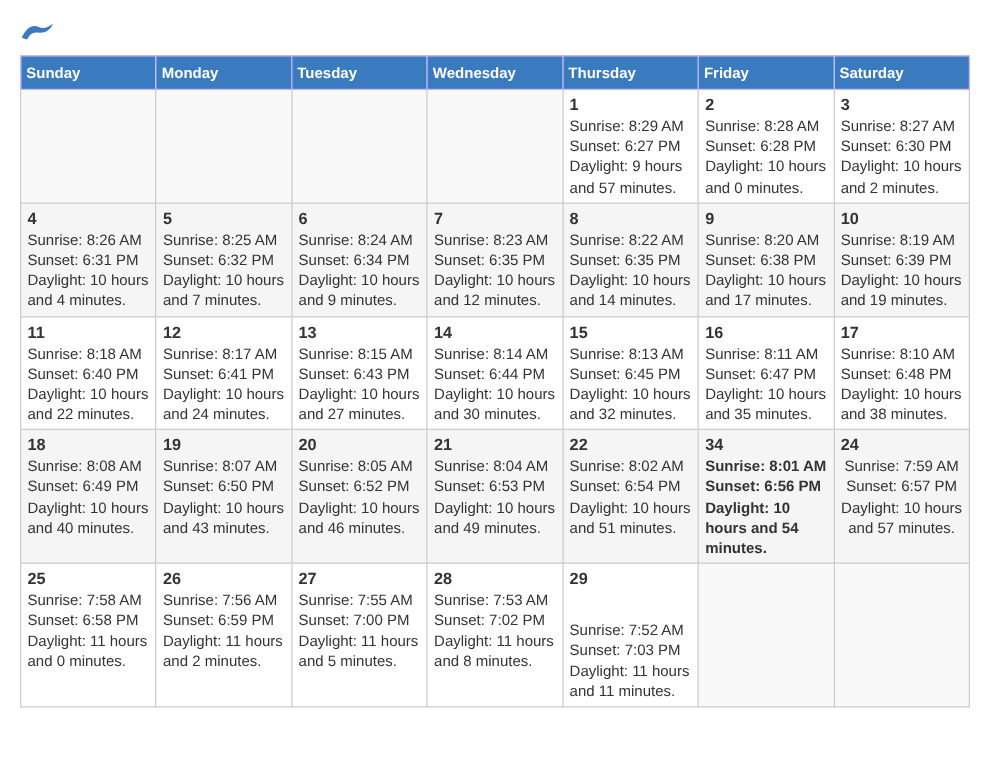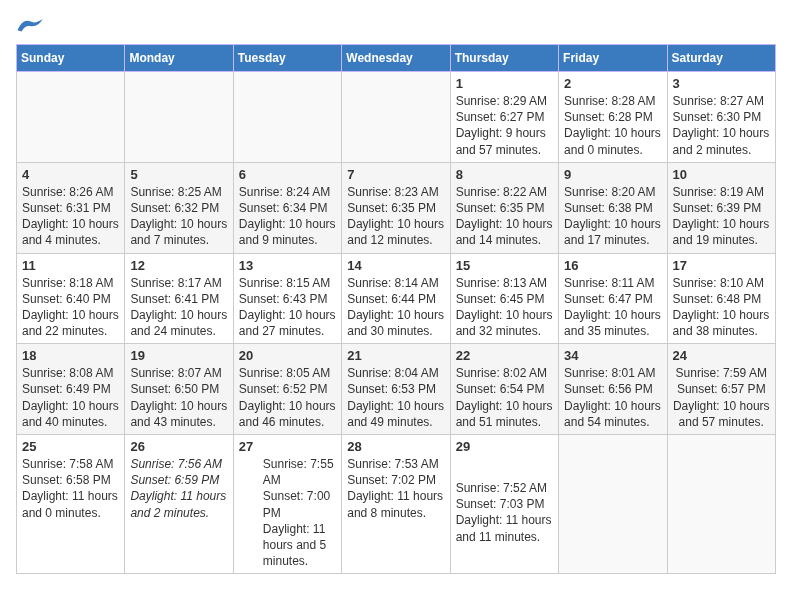--- a/index.html
+++ b/index.html
@@ -259,47 +259,47 @@
 Daylight: 10 hours and 49 minutes.</div>
         </td>
         <td>
           <div class="day-number">22</div>
           <div class="day-info" style="white-space: pre-line;">Sunrise: 8:02 AM
 Sunset: 6:54 PM
 Daylight: 10 hours and 51 minutes.</div>
         </td>
         <td>
           <div class="day-number">34</div>
-          <div class="day-info" style="white-space: pre-line;">Sunrise: 8:01 AM
+          <div class="day-info" style="white-space: pre-line; font-weight: bold;">Sunrise: 8:01 AM
 Sunset: 6:56 PM
 Daylight: 10 hours and 54 minutes.</div>
         </td>
         <td>
           <div class="day-number">24</div>
           <div class="day-info" style="white-space: pre-line; text-align: center;">Sunrise: 7:59 AM
 Sunset: 6:57 PM
 Daylight: 10 hours and 57 minutes.</div>
         </td>
       </tr>
       <tr class="row-white">
         <td>
           <div class="day-number">25</div>
           <div class="day-info" style="white-space: pre-line;">Sunrise: 7:58 AM
 Sunset: 6:58 PM
 Daylight: 11 hours and 0 minutes.</div>
         </td>
         <td>
           <div class="day-number">26</div>
-          <div class="day-info" style="white-space: pre-line; font-style: italic;">Sunrise: 7:56 AM
+          <div class="day-info" style="white-space: pre-line;">Sunrise: 7:56 AM
 Sunset: 6:59 PM
 Daylight: 11 hours and 2 minutes.</div>
         </td>
         <td>
           <div class="day-number">27</div>
-          <div class="day-info" style="white-space: pre-line; margin-left: 24px;">Sunrise: 7:55 AM
+          <div class="day-info" style="white-space: pre-line;">Sunrise: 7:55 AM
 Sunset: 7:00 PM
 Daylight: 11 hours and 5 minutes.</div>
         </td>
         <td>
           <div class="day-number">28</div>
           <div class="day-info" style="white-space: pre-line;">Sunrise: 7:53 AM
 Sunset: 7:02 PM
 Daylight: 11 hours and 8 minutes.</div>
         </td>
         <td>

